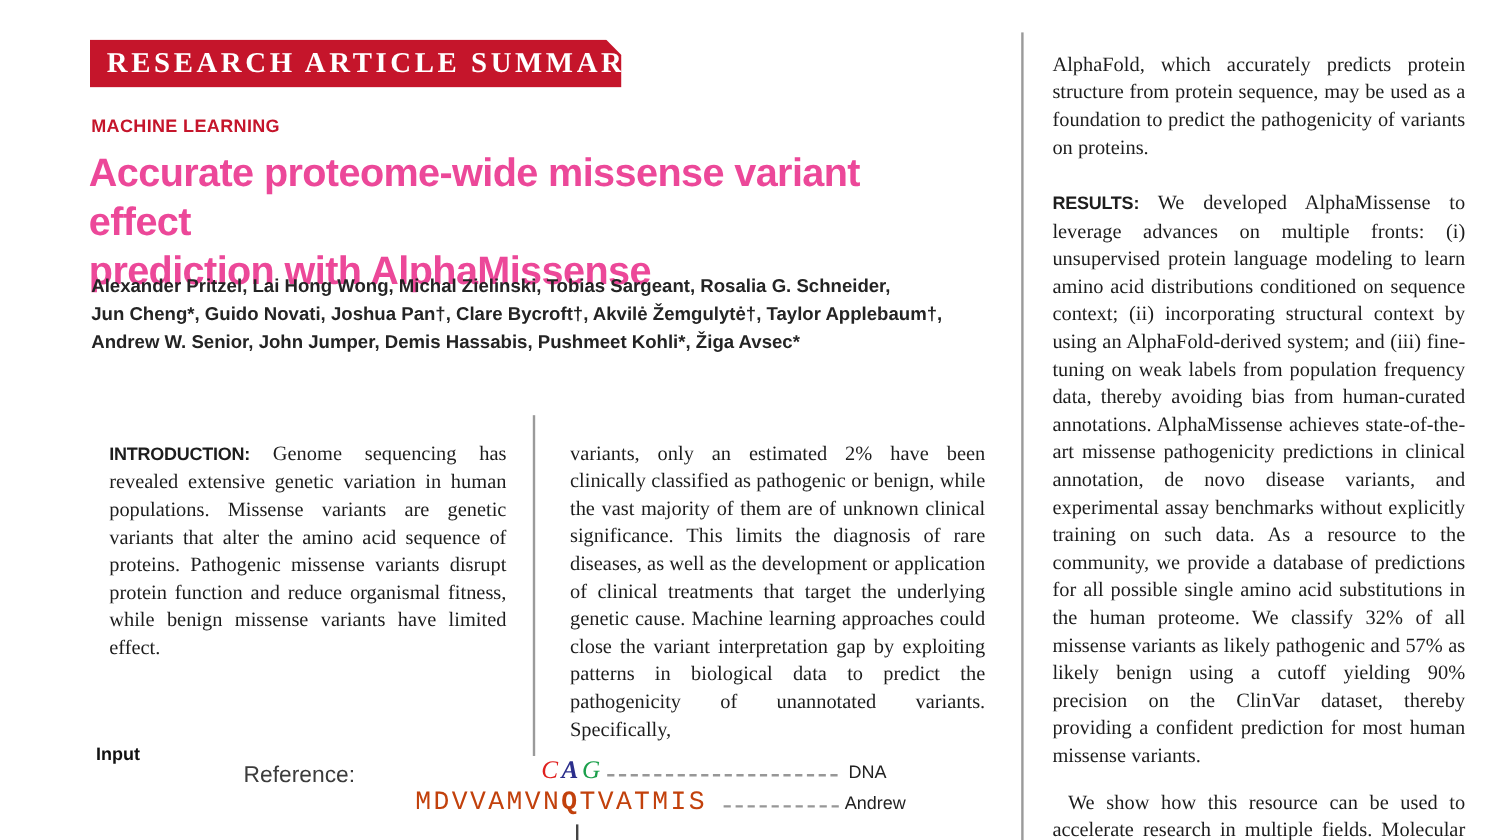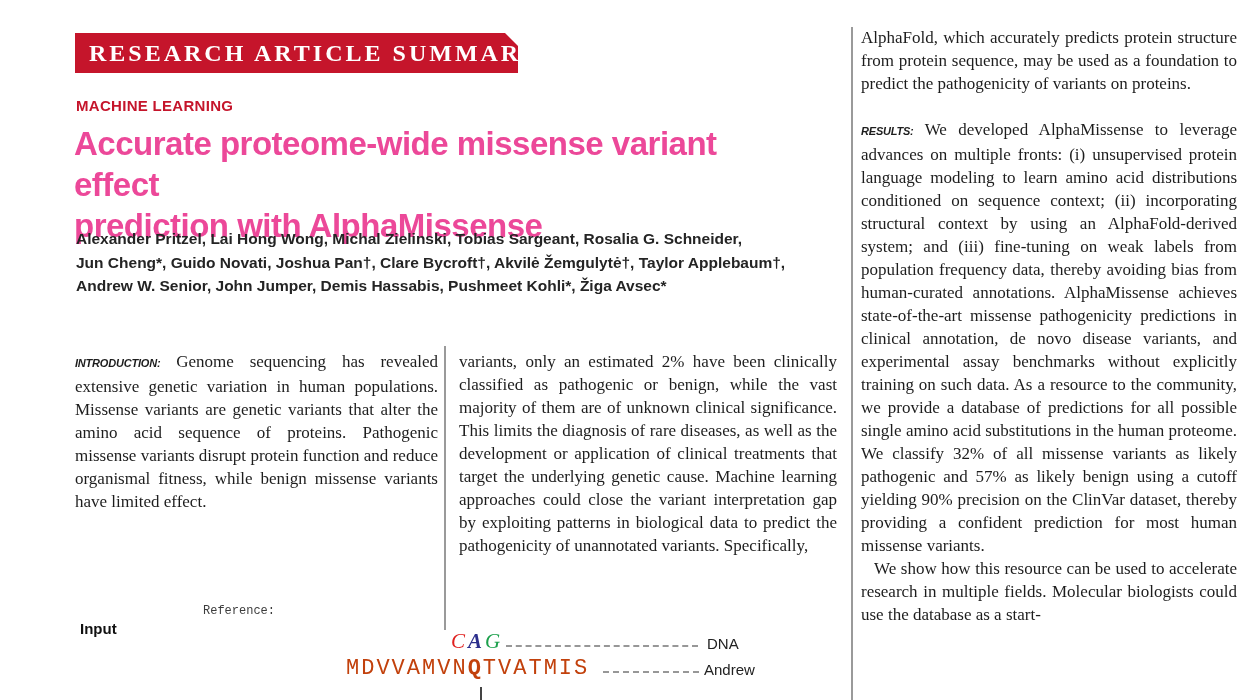--- a/index.html
+++ b/index.html
@@ -18,38 +18,38 @@
           font-weight:bold;font-size:15px;letter-spacing:.3px;}
   .title{position:absolute;left:74px;top:123px;width:730px;
           font-family:"Liberation Sans",sans-serif;font-weight:bold;font-size:33px;
           line-height:41px;letter-spacing:-.5px;color:#ec4899;}
   .authors{position:absolute;left:76px;top:227px;width:740px;
           font-family:"Liberation Sans",sans-serif;font-weight:bold;font-size:15.5px;
           line-height:23.5px;color:#242424;}
 
   
   .col{position:absolute;}
-  .col p{margin:0;font-size:17px;line-height:23px;text-align:justify;hyphens:auto;}
+  .col p{margin:16px;font-size:17px;line-height:23px;text-align:justify;hyphens:auto;}
   .col p + p{margin-top:23px;}
   .col p.no-gap{margin-top:0;text-indent:13px;}
-  .runin{font-family:"Liberation Sans",sans-serif;font-weight:bold;font-size:11px;
-         letter-spacing:-.2px;font-style:italic;}
+  .runin{font-family:"Liberation Sans",sans-serif;font-weight:bold;font-size:15px;
+         letter-spacing:-.2px;}
   #col1{left:75px;top:350px;width:363px;}
   #col2{left:459px;top:350px;width:378px;}
   #col3{left:861px;top:26px;width:376px;}
 
   .vrule{position:absolute;width:1.5px;background:#9a9a9a;}
   #rule1{left:444px;top:346px;height:284px;}
   #rule2{left:851px;top:27px;height:673px;}
 
   
   .fig-input{position:absolute;left:80px;top:620px;font-family:"Liberation Sans",sans-serif;
              font-weight:bold;font-size:15px;color:#111;}
-  .fig-ref{position:absolute;left:203px;top:604px;font-family:Liberation Mono, monospace;
-             font-size:12px;color:#3c3c3c;}
+  .fig-ref{position:absolute;left:203px;top:636px;font-family:Liberation Sans, sans-serif;
+             font-size:19px;color:#3c3c3c;}
   .dna-seq{position:absolute;left:451px;top:629px;font-family:"Liberation Serif",serif;
              font-style:italic;font-size:21px;letter-spacing:3px;white-space:nowrap;}
   .dna-seq .b1{font-weight:bold;}
   .dash{position:absolute;border-top:2px dashed #979797;height:0;}
   #dna-dash{left:506px;top:645px;width:192px;}
   #protein-dash{left:603px;top:671px;width:96px;}
   .seq-label{position:absolute;font-family:"Liberation Sans",sans-serif;font-size:15px;color:#222;}
   #dna-label{left:707px;top:635px;}
   #protein-label{left:704px;top:661px;}
   .protein-seq{position:absolute;left:346px;top:656px;font-family:"Liberation Mono",monospace;

